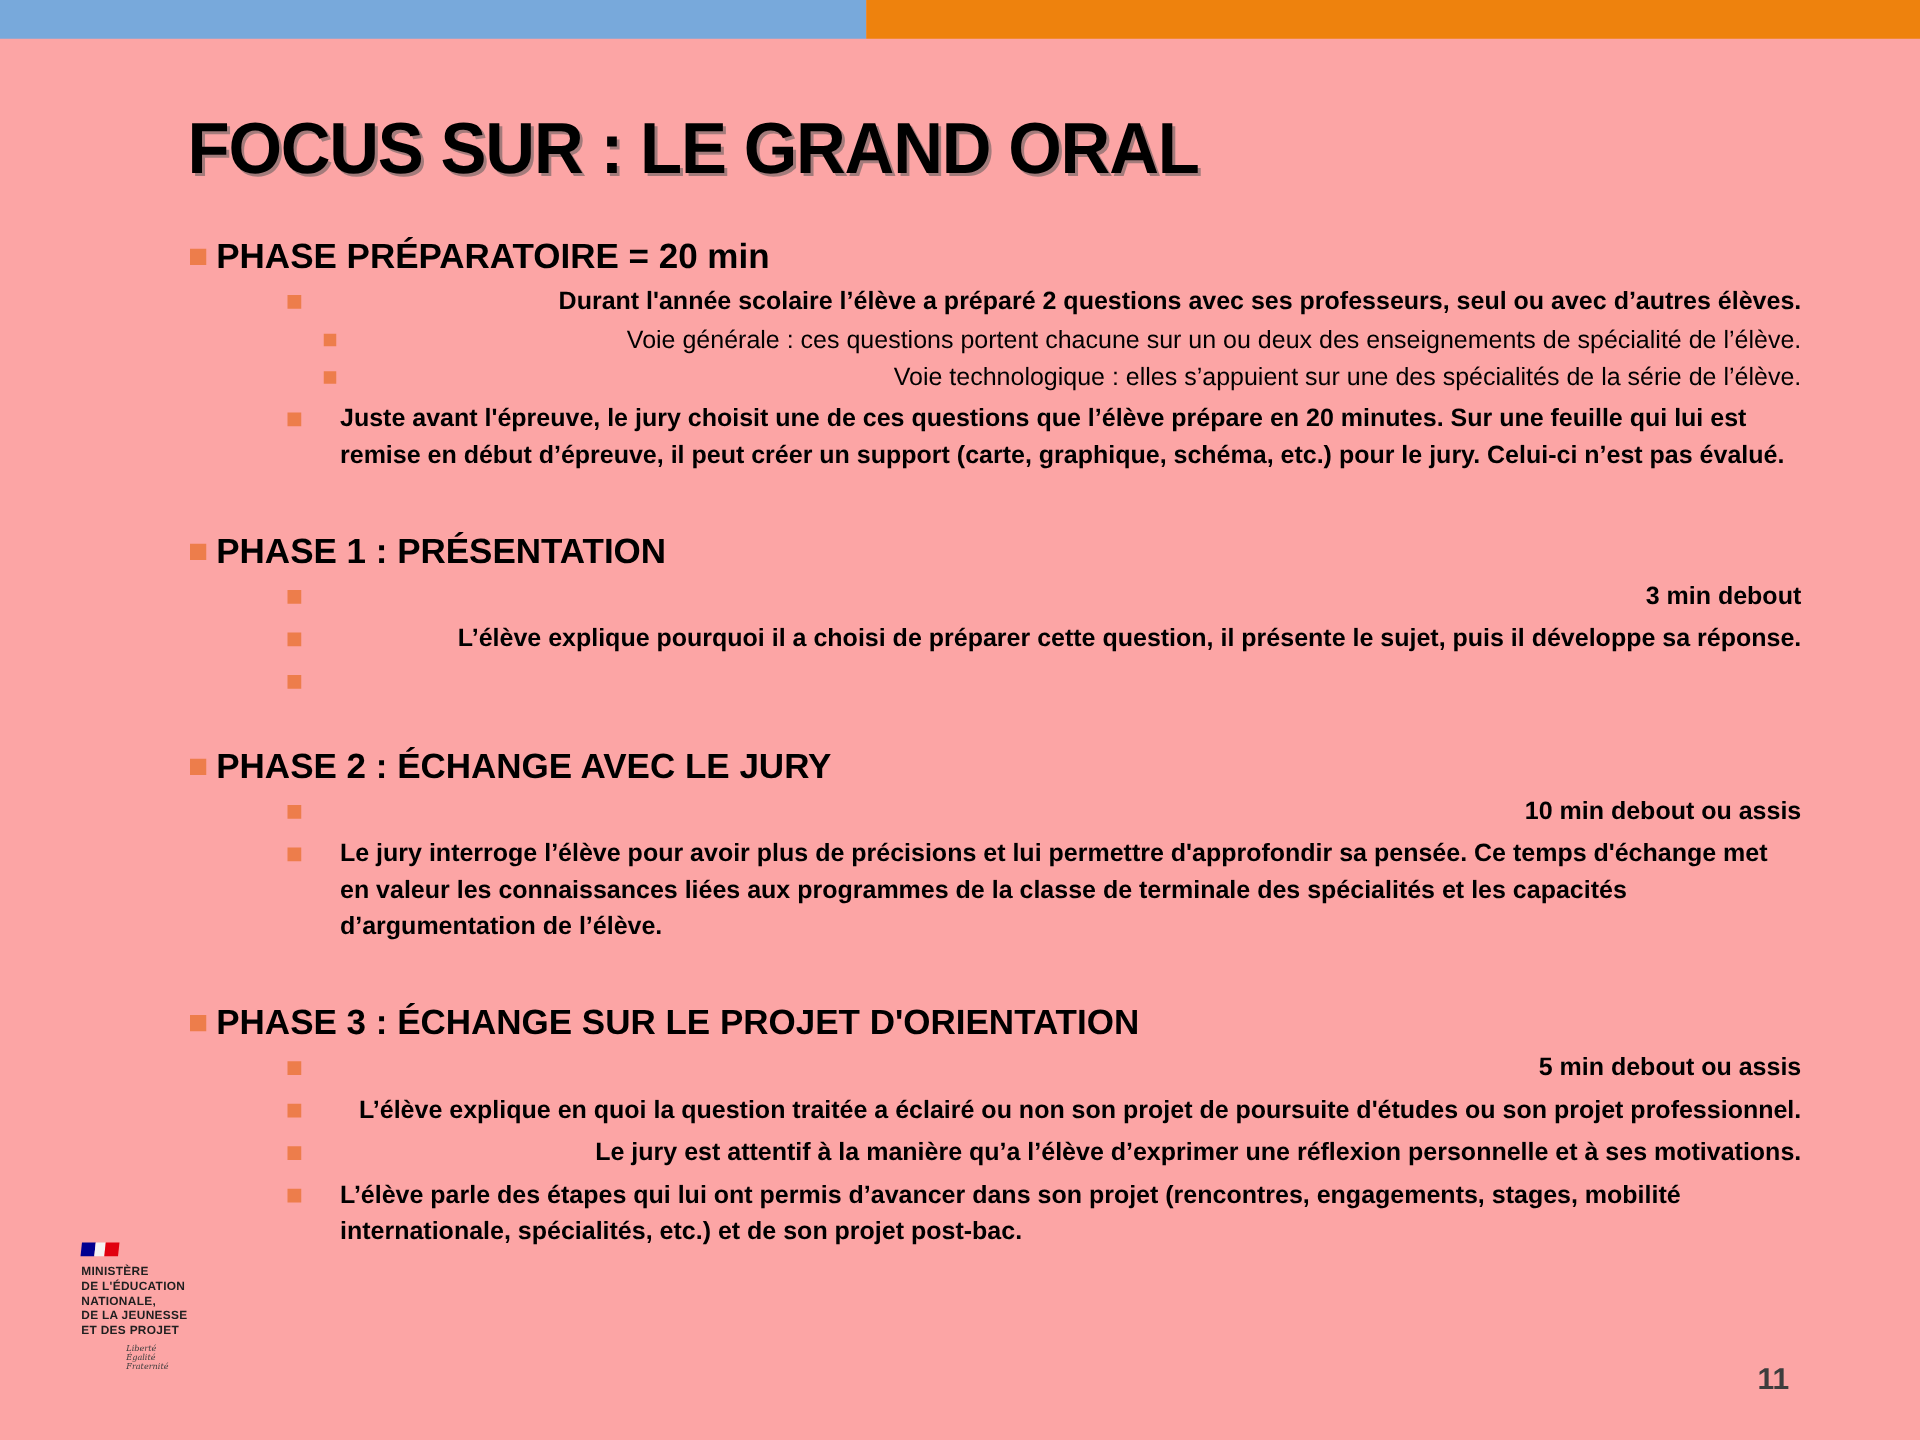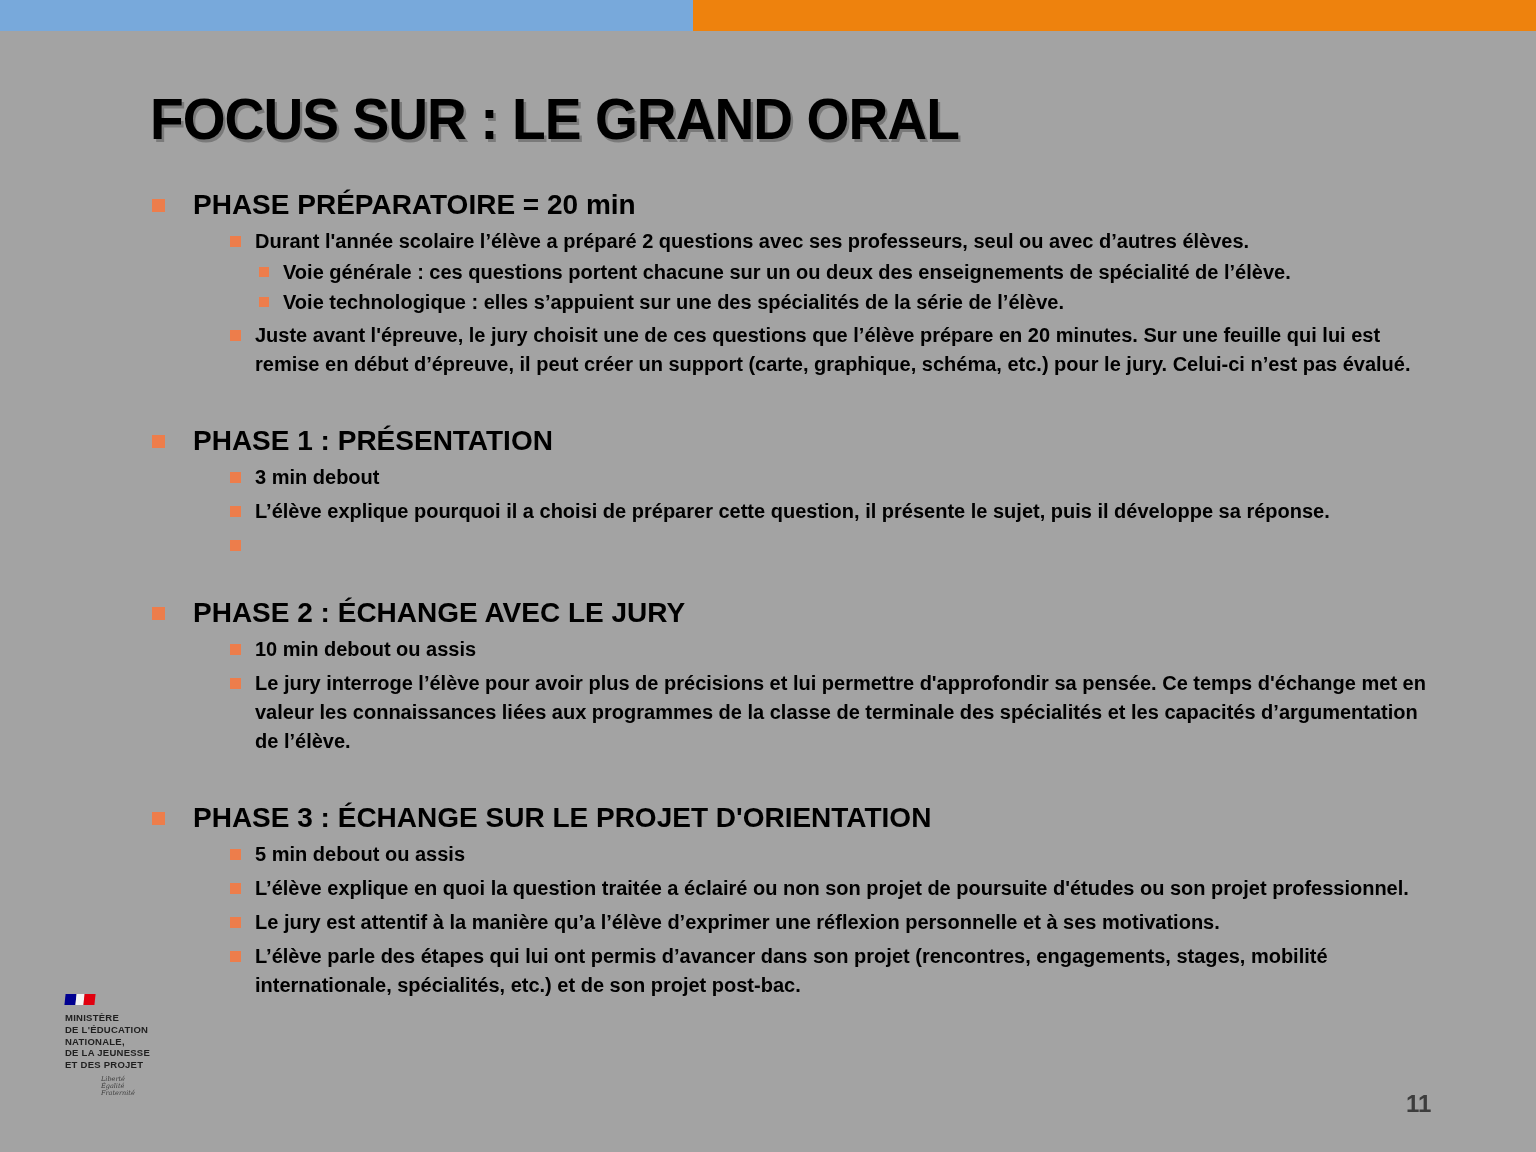--- a/index.html
+++ b/index.html
@@ -1,20 +1,20 @@
 <!DOCTYPE html>
 <html><head>
 <meta charset="utf-8">
 <style>
   html,body { margin:0; padding:0; background:#e9e9e9; }
   .slide {
     position:relative;
     width:1536px; height:1152px;
     margin:0 auto;
-    background:#a3a3a3;
+    background:#fca5a5;
     font-family:"Liberation Sans", sans-serif;
     color:#000;
     overflow:hidden;
   }
   
   .topbars { display:flex; width:100%; height:31px; }
   .topbars .bar-blue   { width:693px; height:100%; background:#78A9DB; }
   .topbars .bar-orange { flex:1; height:100%; background:#EE820D; }
 
   
@@ -29,30 +29,30 @@
     color:#000;
     text-shadow:2.5px 2.5px 0 rgba(90,90,90,.55);
     white-space:nowrap;
   }
 
   
   .content { padding:0 95px 0 152px; }
   .sec { margin-top:45px; }
   .sec:first-child { margin-top:45px; }
 
-  .h-row { display:flex; gap:28px; }
+  .h-row { display:flex; gap:8px; }
   .h-row .sq1 { width:13px; height:13px; margin-top:11px; background:#ED7D4B; flex:none; }
   .h-row h2 { margin:0; font-size:28px; line-height:34px; font-weight:bold; white-space:nowrap; }
 
-  .item { display:flex; gap:14px; }
+  .item { display:flex; gap:31px;justify-content:space-between; }
   .item p { margin:0; }
   .item.l2 { padding-left:78px; margin-top:5px; font-weight:bold; font-size:20px; line-height:29px; }
   .item.l2:first-of-type { margin-top:6px; }
   .item.l2 .sq2 { width:11px; height:11px; margin-top:9px; background:#ED7D4B; flex:none; }
-  .item.l3 { padding-left:107px; margin-top:2px; font-weight:bold; font-size:20px; line-height:28px; }
+  .item.l3 { padding-left:107px; margin-top:2px; font-weight:normal; font-size:20px; line-height:28px; }
   .item.l3 .sq3 { width:10px; height:10px; margin-top:9px; background:#ED7D4B; flex:none; }
 
   
   .gov-logo { position:absolute; left:65px; top:994px; width:180px; }
   .flag { display:flex; width:30px; height:11px; transform:skewX(-6deg); }
   .flag .b { width:11px; background:#000091; }
   .flag .w { width:8px;  background:#f4f4f4; }
   .flag .r { width:11px; background:#E1000F; }
   .gov-lines { margin-top:7px; font-size:9.5px; line-height:11.8px; font-weight:bold;
                letter-spacing:.25px; color:#1f1f1f; }

